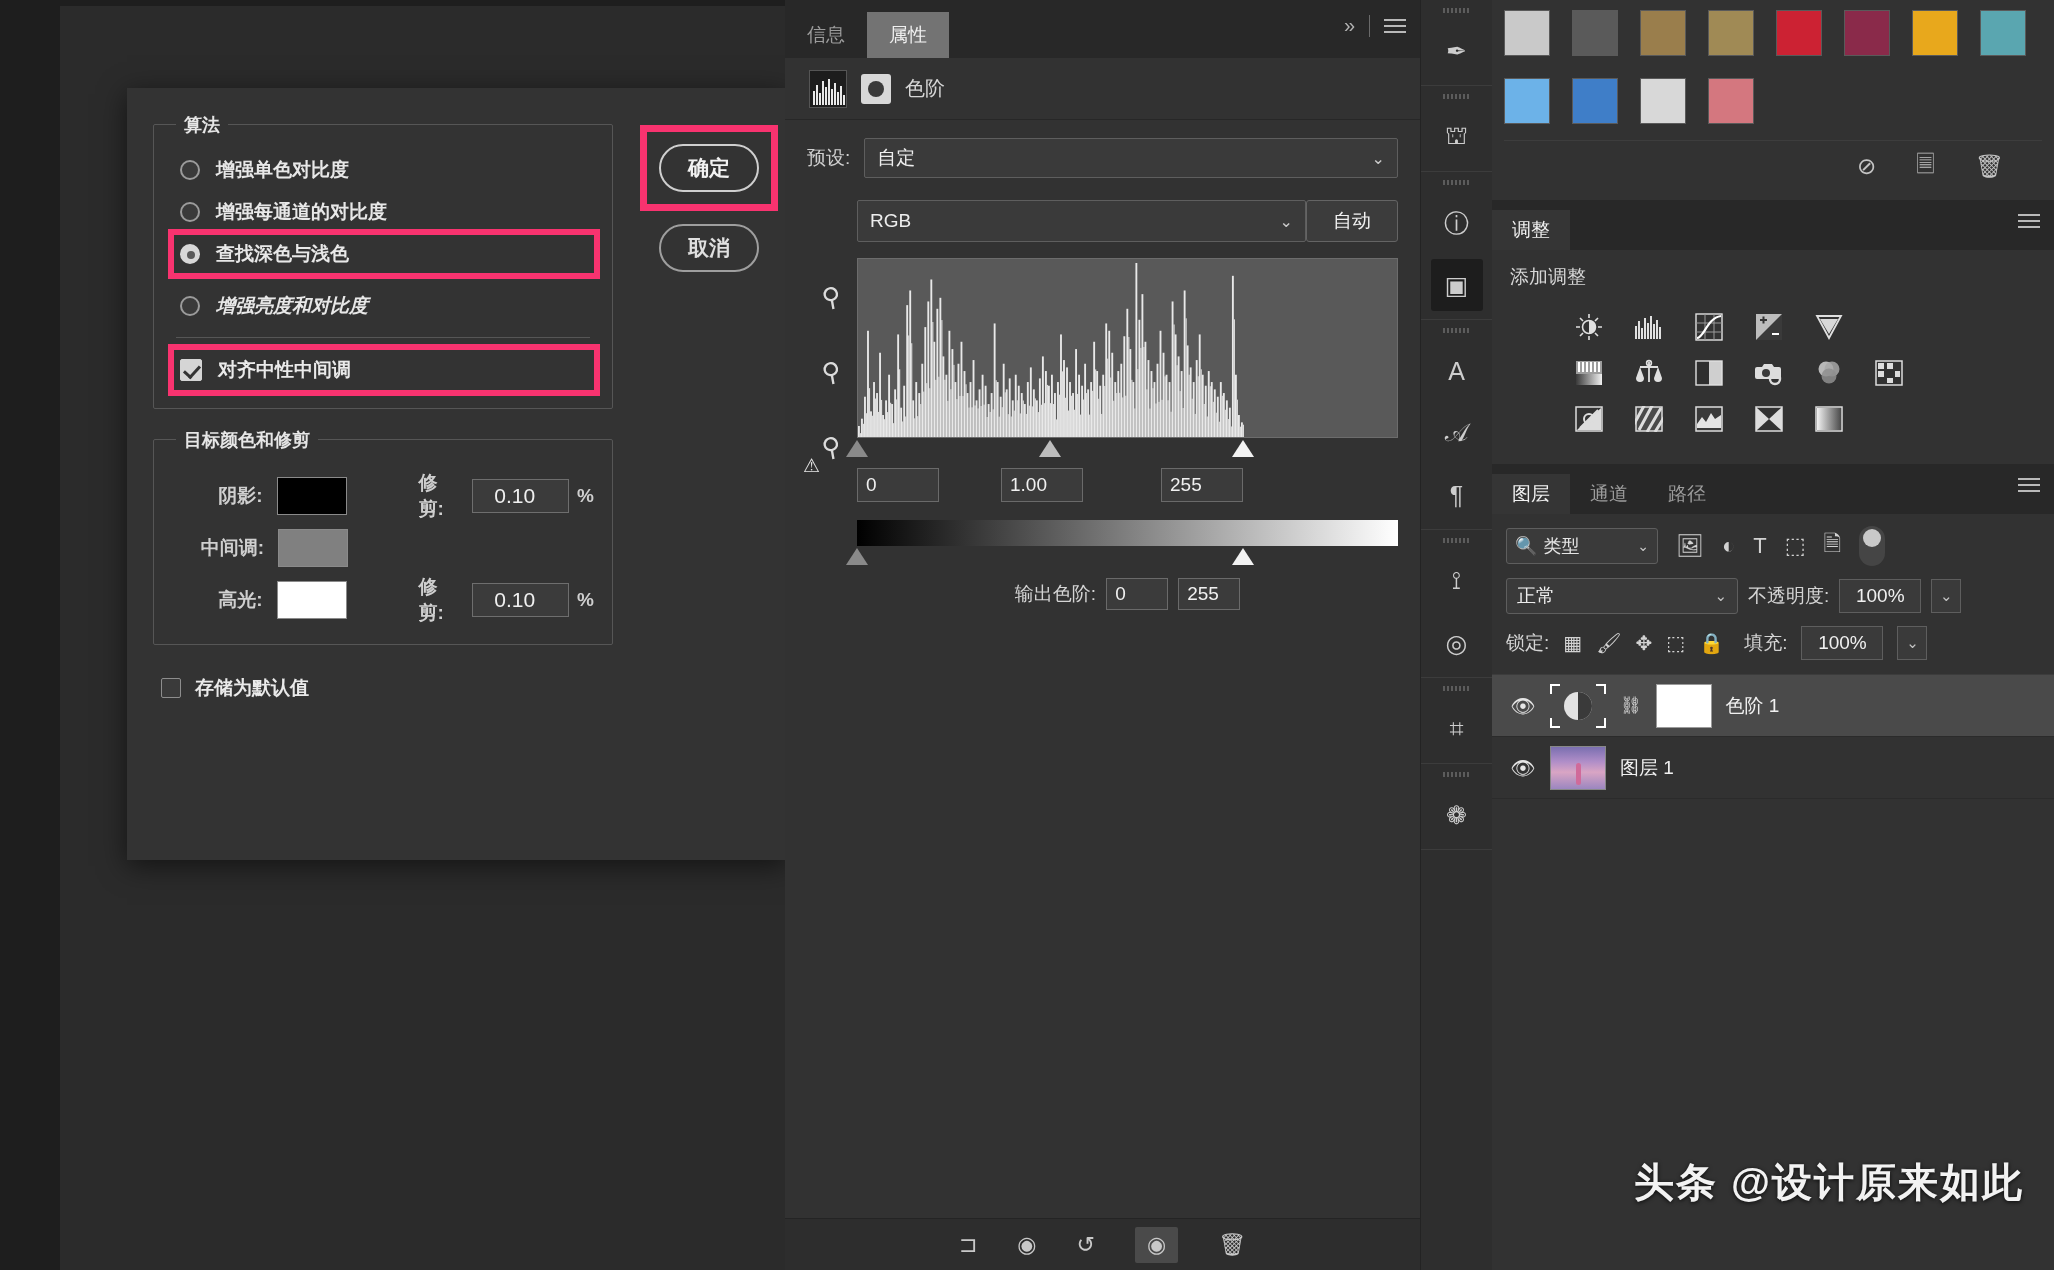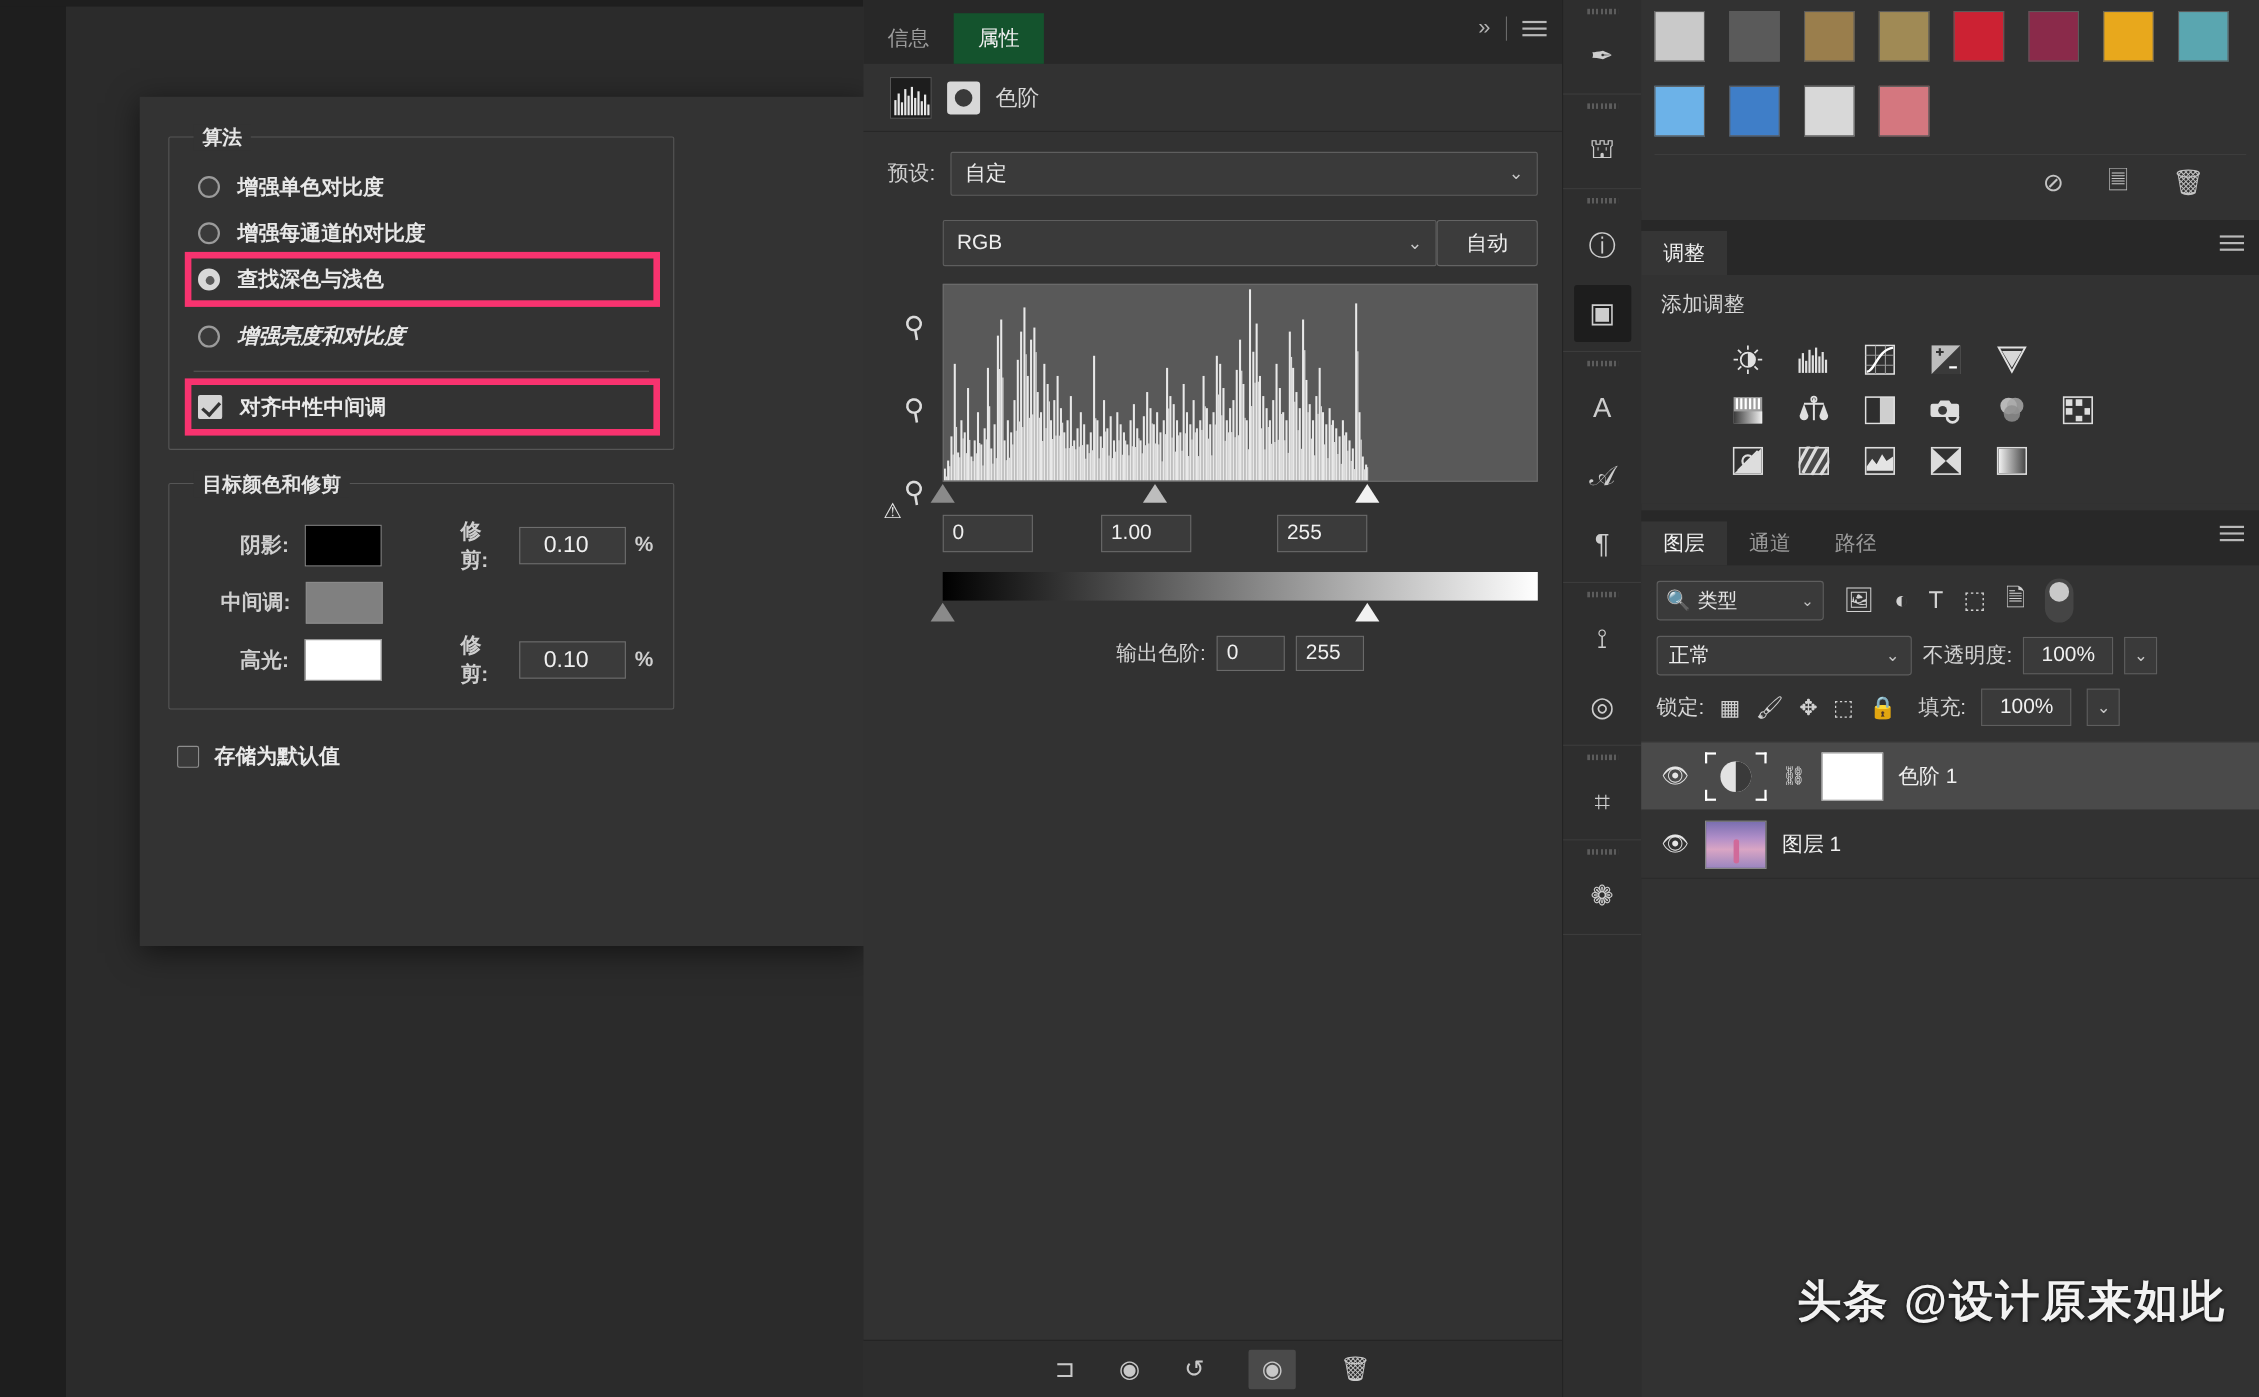--- a/index.html
+++ b/index.html
@@ -88,21 +88,21 @@
     width:100px; height:48px; border:2px solid #cfcfcf; border-radius:26px;
     background:#333333; color:#f2f2f2; font-size:21px; font-weight:700;
     display:flex; align-items:center; justify-content:center; margin:0 auto;
   }
   .pbtn.secondary { border-color:#9e9e9e; color:#e0e0e0; margin-top:20px; }
 
   
   .props-panel { position:absolute; left:785px; top:0; width:635px; height:1270px; background:#323232; }
   .panel-tabbar { height:58px; background:#282828; display:flex; align-items:flex-end; position:relative; }
   .ptab { height:46px; padding:0 22px; display:flex; align-items:center; color:#9c9c9c; font-size:19px; }
-  .ptab.active { background:#14532d; color:#f0f0f0; }
+  .ptab.active { background:#737373; color:#f0f0f0; }
   .tab-right { position:absolute; right:14px; top:14px; display:flex; align-items:center; gap:14px; }
   .chev2 { color:#b4b4b4; font-size:20px; }
   .vbar { width:1px; height:22px; background:#6a6a6a; }
   .hamburger { width:22px; height:14px; display:flex; flex-direction:column; justify-content:space-between; }
   .hamburger i { display:block; height:2px; background:#b9b9b9; }
 
   .props-head { height:62px; display:flex; align-items:center; padding-left:24px; gap:14px; border-bottom:1px solid #272727; }
   .hist-ico { width:38px; height:38px; background:#1d1d1d; border:1px solid #555; position:relative; overflow:hidden; }
   .hist-ico svg { position:absolute; left:2px; bottom:2px; }
   .halfcirc-ico { width:30px; height:30px; background:#d8d8d8; border-radius:3px; display:flex; align-items:center; justify-content:center; }
@@ -291,20 +291,26 @@
           </div>
         </div>
       </div>
 
       <div class="save-row">
         <span class="save-box"></span>
         <span class="save-label">存储为默认值</span>
       </div>
     </div>
 
+    <div class="btn-col">
+      <div class="ok-hl">
+        <div class="pbtn">确定</div>
+      </div>
+      <div class="pbtn secondary">取消</div>
+    </div>
   </div>
 
   <div class="props-panel">
     <div class="panel-tabbar">
       <div class="ptab">信息</div>
       <div class="ptab active">属性</div>
       <div class="tab-right">
         <span class="chev2">»</span>
         <span class="vbar"></span>
         <span class="hamburger">

